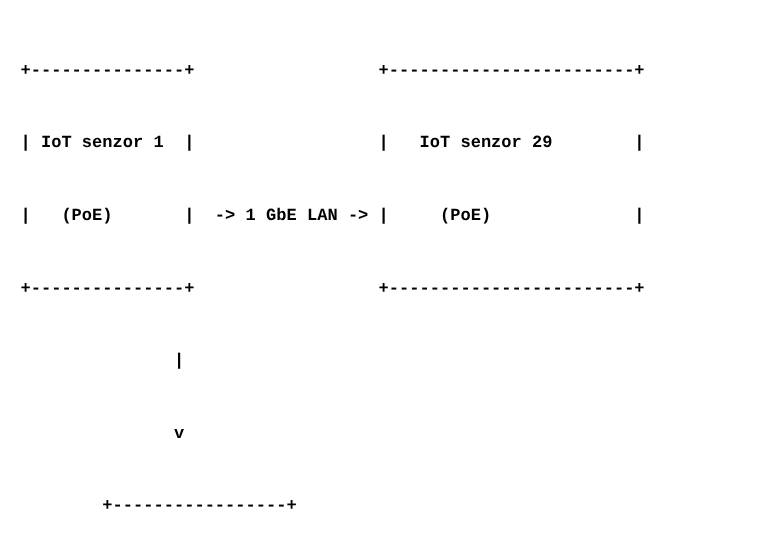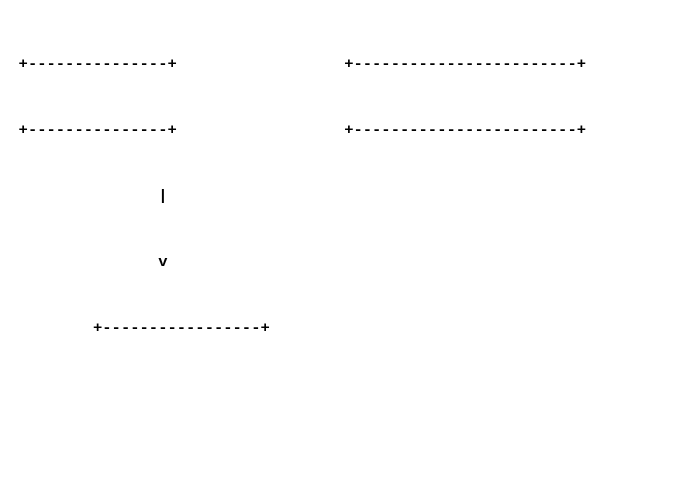--- a/index.html
+++ b/index.html
@@ -31,20 +31,22 @@
     height: 22px;
     white-space: pre;
   }
 </style>
 </head>
 <body>
 
 <div class="canvas">
   <div class="ascii">
     <div class="line">  +---------------+                  +------------------------+</div>
+    <div class="line">  | IoT senzor 1  |                  |   IoT senzor 29        |</div>
+    <div class="line">  |   (PoE)       |  -&gt; 1 GbE LAN -&gt; |     (PoE)              |</div>
     <div class="line">  +---------------+                  +------------------------+</div>
     <div class="line">                 |</div>
     <div class="line">                 v</div>
     <div class="line">          +-----------------+</div>
     
     
     
     
     
     

